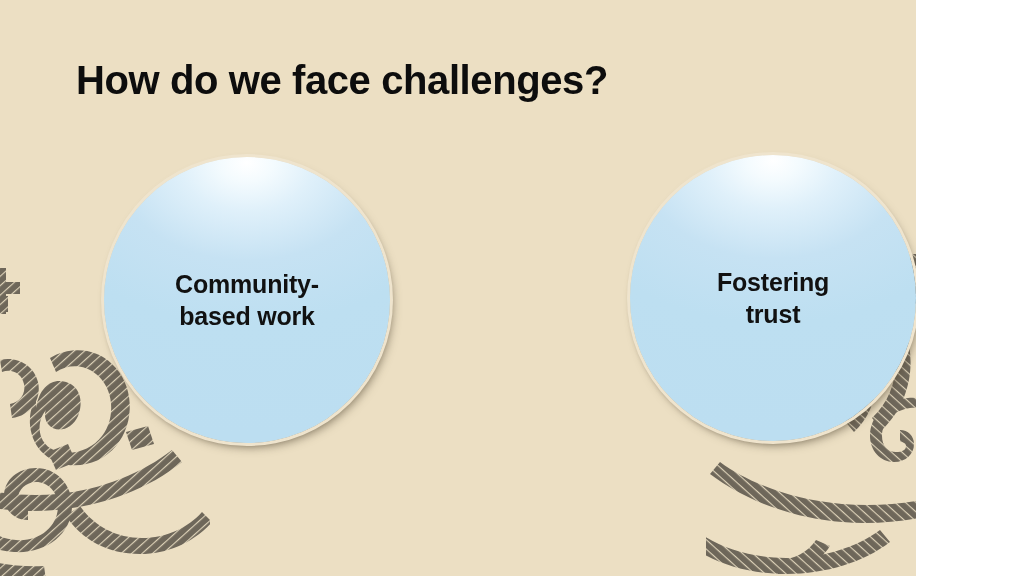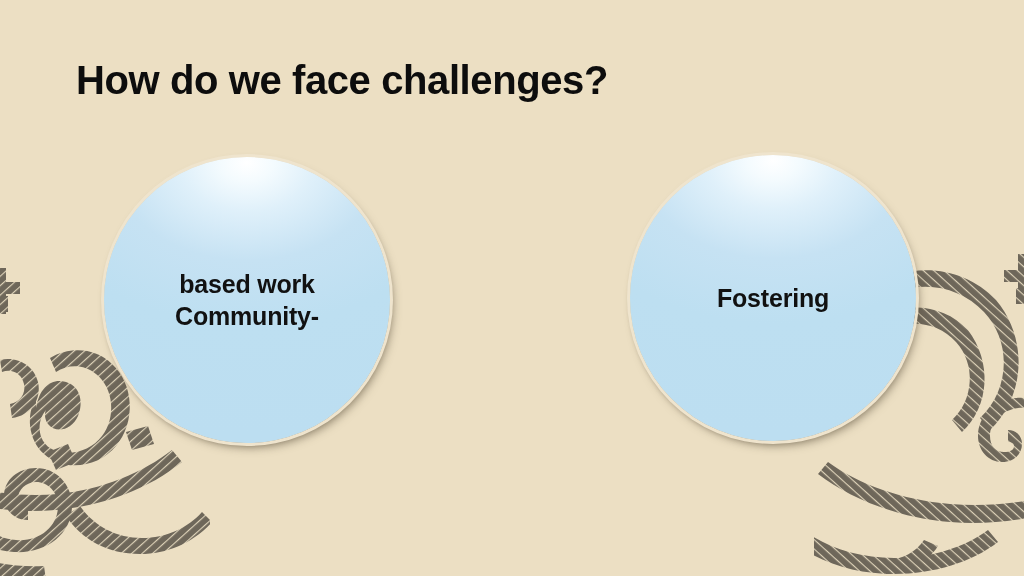--- a/index.html
+++ b/index.html
@@ -2,21 +2,21 @@
 <html><head>
 <meta charset="utf-8">
 <style>
   html, body {
     margin: 0;
     padding: 0;
     background: #ffffff;
   }
   #slide {
     position: relative;
-    width: 1024px;
+    width: 916px;
     height: 576px;
     overflow: hidden;
     background: #ecdfc3;
     font-family: "Liberation Sans", sans-serif;
   }
 
   
   .deco {
     position: absolute;
     top: 0;
@@ -166,26 +166,27 @@
       <path d="M196 268 l18 -4 l4 16 l-18 4 z"></path>
     </g>
   </svg>
 
   <div id="slide-title">How do we face challenges?</div>
 
   <div id="circle-group">
 
     <div class="circle circle-1">
       <div class="circle-label">
+        <span class="line">Community-</span>
         <span class="line">based work</span>
-        <span class="line">Community-</span>
       </div>
     </div>
 
 
     <div class="circle circle-3">
       <div class="circle-label">
         <span class="line">Fostering</span>
+        <span class="line">trust</span>
       </div>
     </div>
 
   </div>
 </div>
 
 </body></html>

